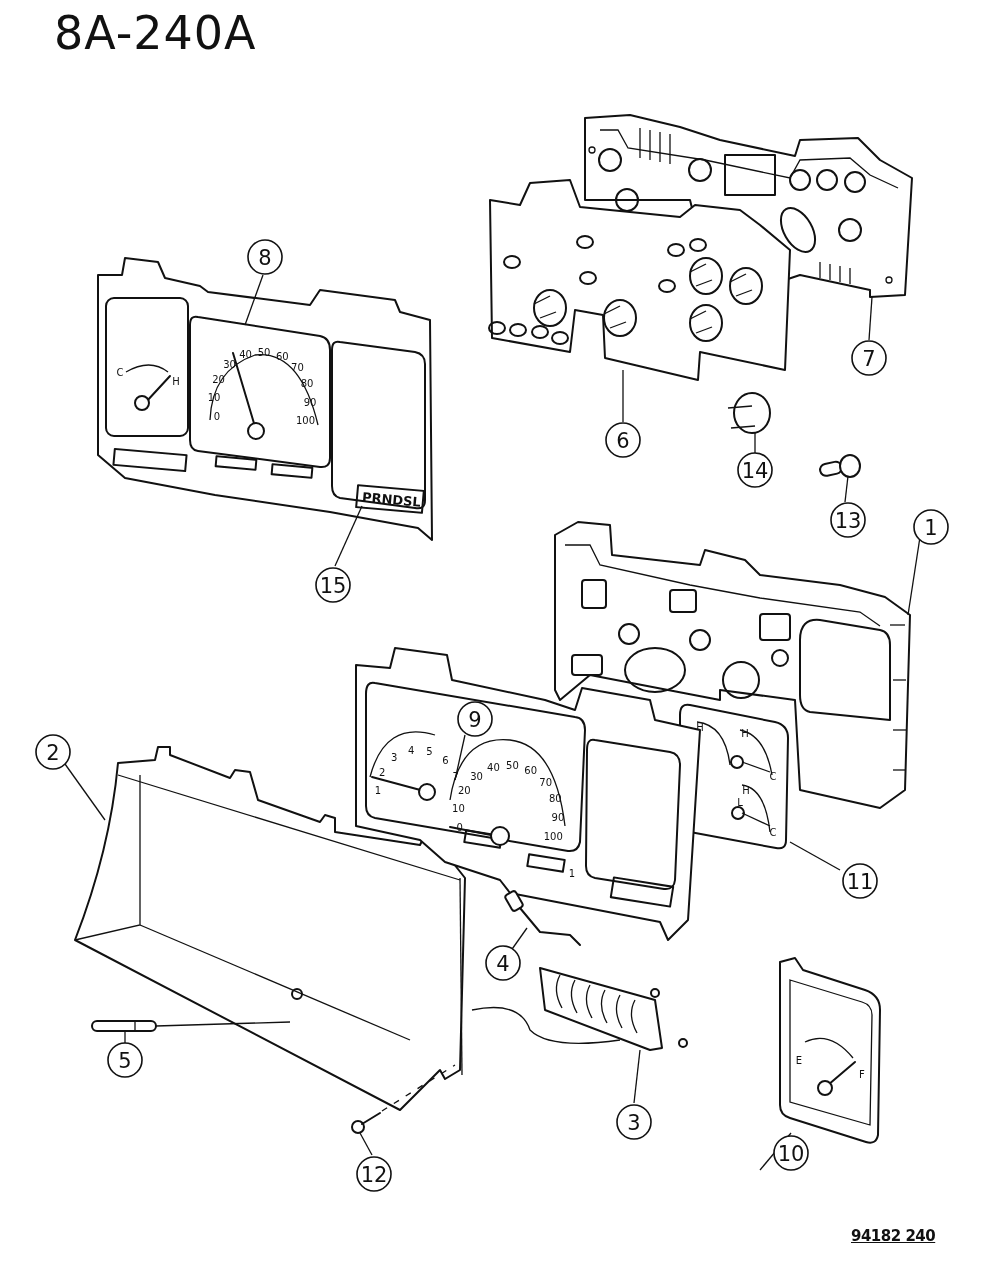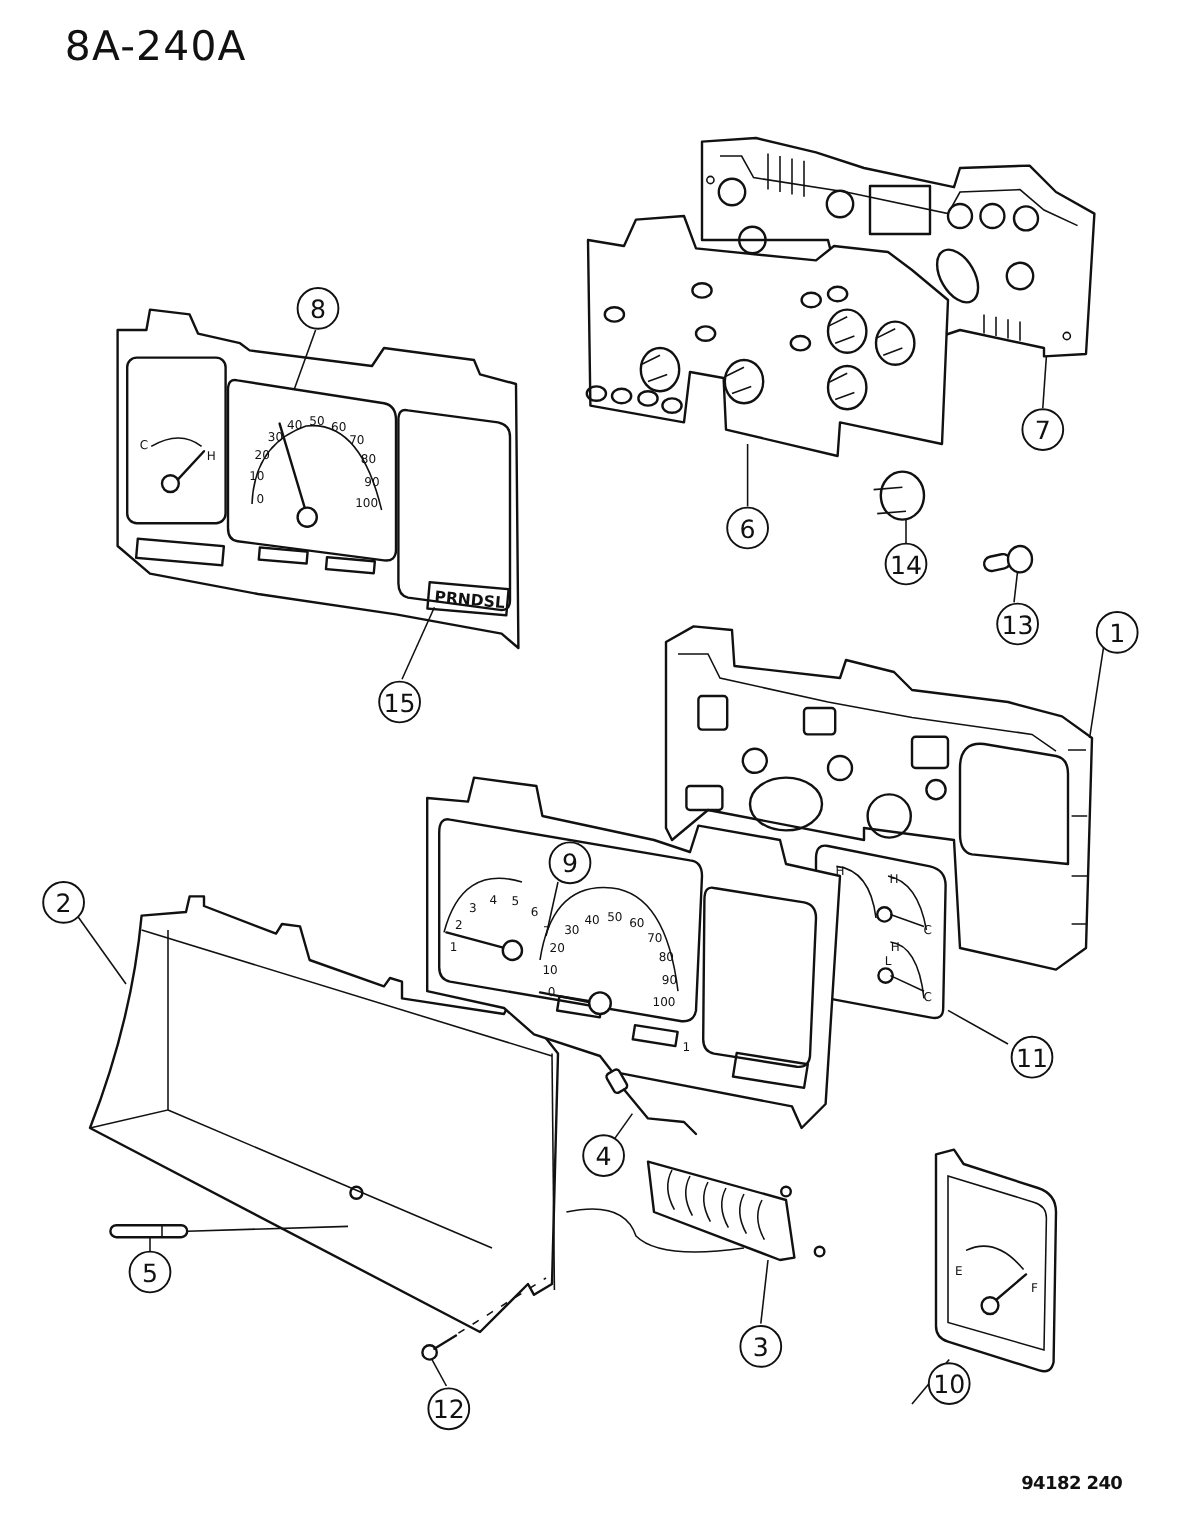--- a/index.html
+++ b/index.html
@@ -1,18 +1,18 @@
 <!DOCTYPE html>
 <html><head>
 <meta charset="utf-8">
 <style>
   html, body { margin: 0; padding: 0; background: #ffffff; }
   body { width: 991px; height: 1275px; position: relative; overflow: hidden; font-family: "DejaVu Sans", sans-serif; color: #111; }
-  .figure-id { position: absolute; left: 54px; top: 6px; font-family: "DejaVu Sans", sans-serif; font-size: 34px; letter-spacing: 1px; color: #111; margin-top: 13px; }
-  .drawing-no { position: absolute; left: 851px; top: 1227px; font-family: "DejaVu Sans", sans-serif; font-weight: bold; font-size: 15px; letter-spacing: -0.5px; color: #111; }
+  .figure-id { position: absolute; left: 54px; top: 6px; font-family: "DejaVu Sans", sans-serif; font-size: 46px; letter-spacing: 1px; color: #111; }
+  .drawing-no { position: absolute; left: 851px; top: 1227px; font-family: "DejaVu Sans", sans-serif; font-weight: bold; font-size: 15px; letter-spacing: -0.5px; color: #111; text-decoration: underline; }
   svg#diagram { position: absolute; left: 0; top: 0; }
   .ln { fill: none; stroke: #111; stroke-width: 2; stroke-linejoin: round; stroke-linecap: round; }
   .ln-thin { fill: none; stroke: #111; stroke-width: 1.3; }
   .fill-w { fill: #fff; stroke: #111; stroke-width: 2; stroke-linejoin: round; }
   .callout-circle { fill: #fff; stroke: #111; stroke-width: 1.6; }
   .callout-text { font-family: "DejaVu Sans", sans-serif; font-size: 21px; fill: #111; text-anchor: middle; dominant-baseline: central; }
   .gauge-text { font-family: "DejaVu Sans", sans-serif; font-size: 10px; fill: #111; text-anchor: middle; dominant-baseline: central; }
   .prnd { font-family: "DejaVu Sans", sans-serif; font-size: 13px; font-weight: bold; fill: #111; }
 </style>
 </head>

